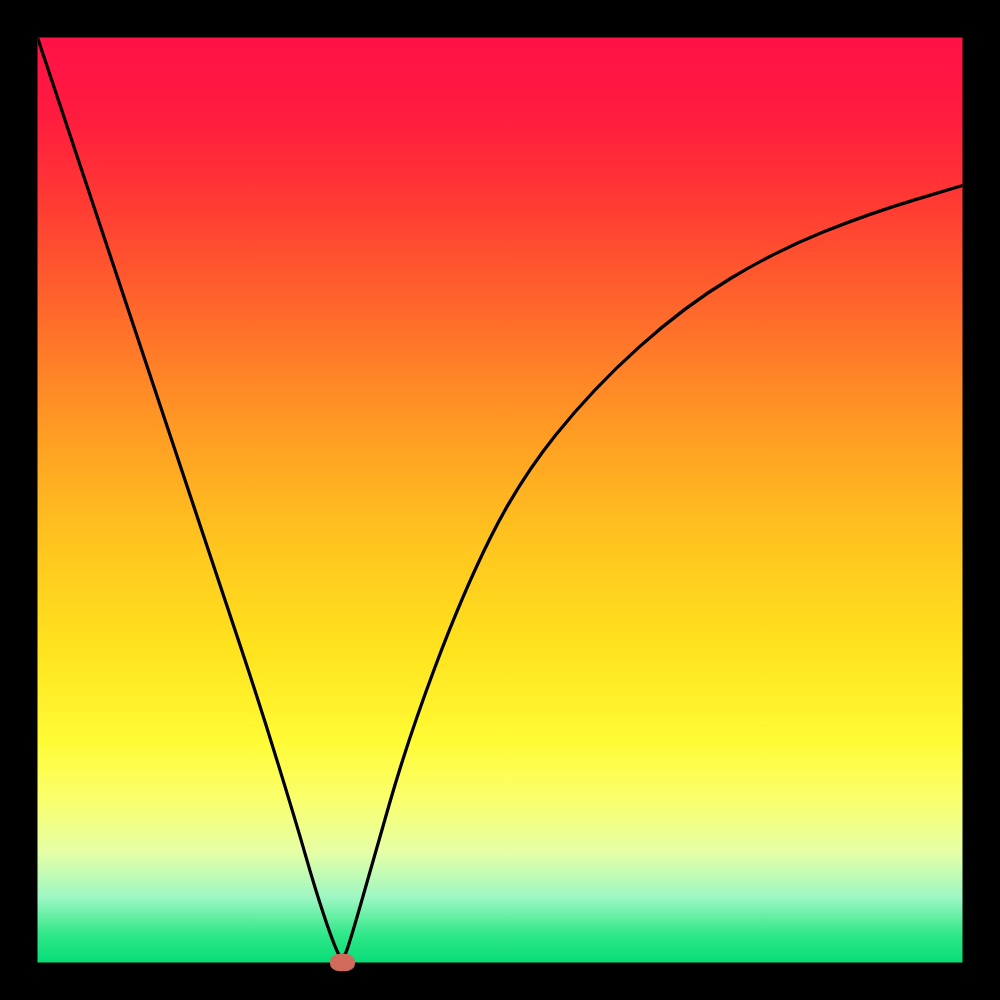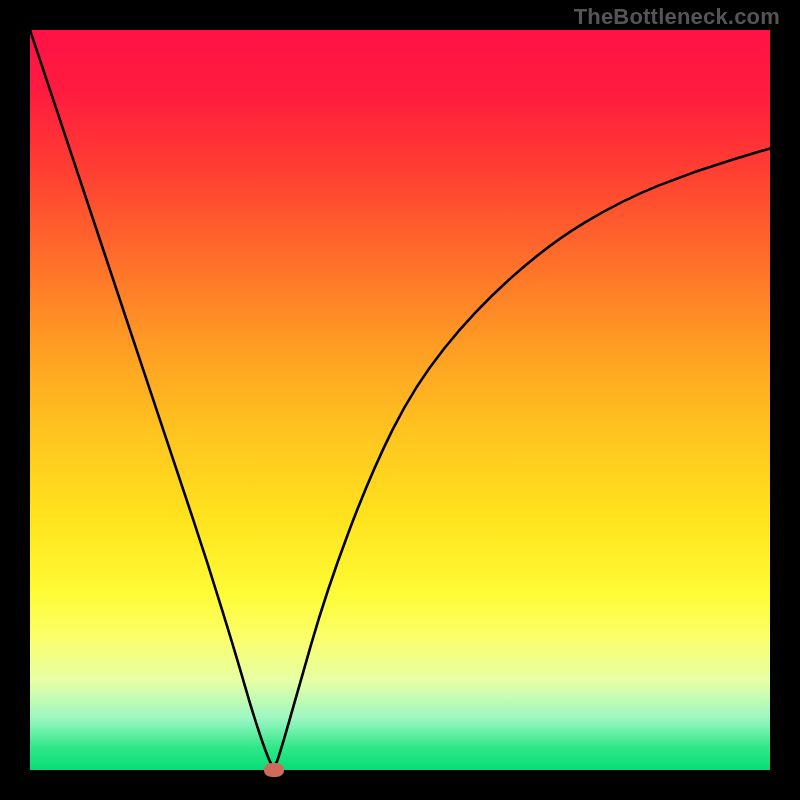--- a/index.html
+++ b/index.html
@@ -67,21 +67,20 @@
     background: #d06a5a;
     border-radius: 8px / 6px;
     transform: translate(-50%, -50%);
   }
 </style>
 </head>
 <body>
 
 <div class="frame">
 
-  <div class="watermark">TheBottleneck.com</div>
 
   <div class="plot-area">
     <div class="gradient"></div>
 
     <svg class="curve" viewBox="0 0 740 740" preserveAspectRatio="none">
       <path fill="none" stroke="#000" stroke-width="2.6" stroke-linecap="round" stroke-linejoin="round" d="M 0.0 0.0 Q 0.0 0.0 14.8 44.4 Q 29.6 88.8 44.4 133.2 Q 59.2 177.6 74.0 222.0 Q 88.8 266.4 103.6 310.8 Q 118.4 355.2 133.2 399.6 Q 148.0 444.0 162.8 488.4 Q 177.6 532.8 192.4 580.9 Q 207.2 629.0 214.6 654.9 Q 222.0 680.8 229.4 703.0 Q 236.8 725.2 240.5 732.6 Q 244.2 740.0 247.9 728.9 Q 251.6 717.8 259.0 691.9 Q 266.4 666.0 281.2 614.2 Q 296.0 562.4 318.2 503.2 Q 340.4 444.0 362.6 399.6 Q 384.8 355.2 414.4 318.2 Q 444.0 281.2 481.0 247.9 Q 518.0 214.6 555.0 192.4 Q 592.0 170.2 629.0 155.4 Q 666.0 140.6 703.0 129.5 T 740.0 118.4"></path>
     </svg>
 
     <div class="nadir-marker" style="left: 244.2px; top: 740px;"></div>
   </div>

